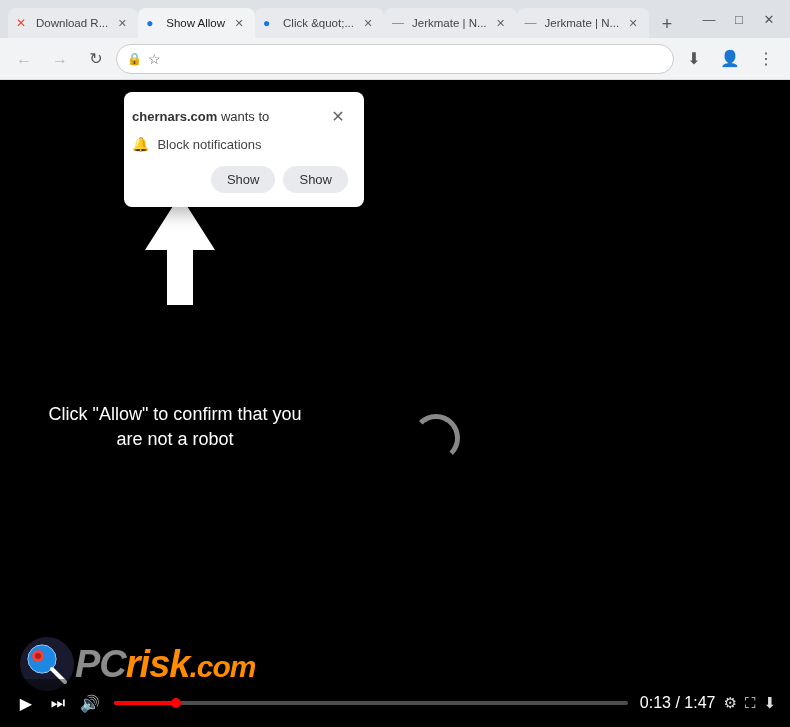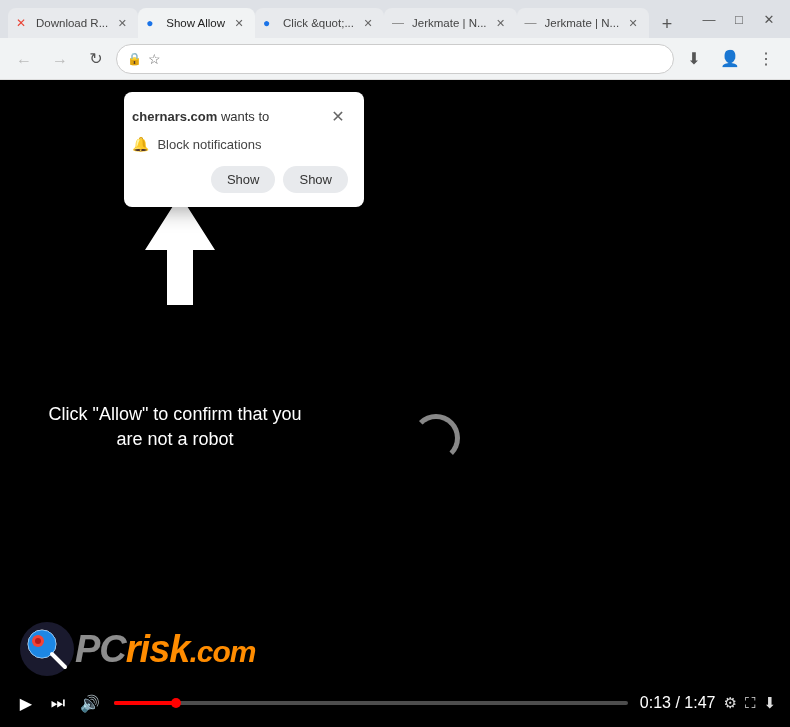--- a/index.html
+++ b/index.html
@@ -240,21 +240,21 @@
       animation: spin 1s linear infinite;
     }
     @keyframes spin {
       from { transform: rotate(0deg); }
       to { transform: rotate(360deg); }
     }
 
     
     .pcrisk-logo {
       position: absolute;
-      bottom: 50px;
+      bottom: 35px;
       left: 20px;
       display: flex;
       align-items: center;
       gap: 0;
     }
     .pcrisk-icon {
       width: 55px;
       height: 55px;
     }
 

